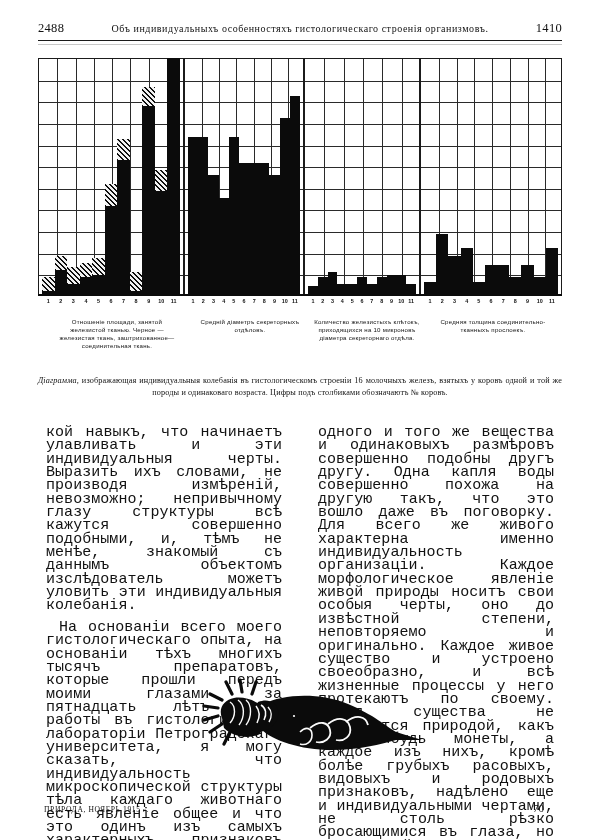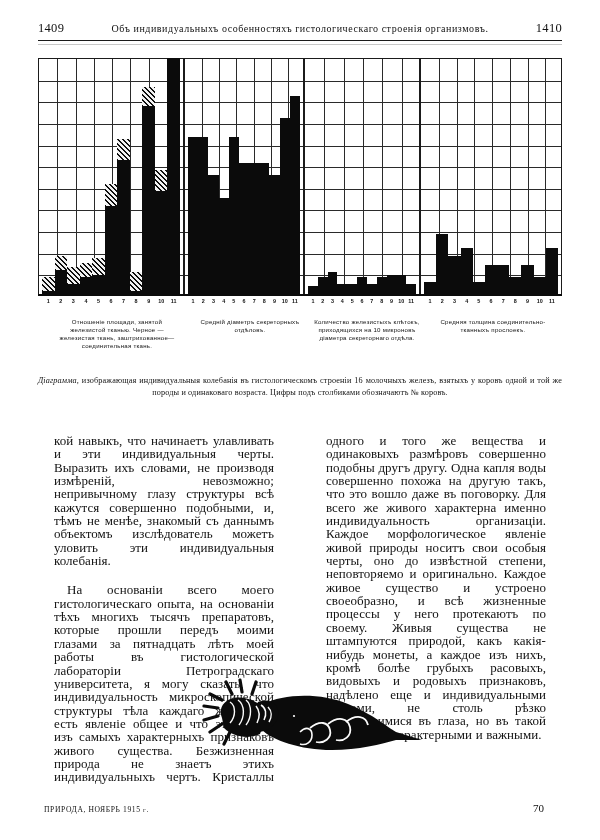--- a/index.html
+++ b/index.html
@@ -78,23 +78,23 @@
     letter-spacing:.15px;color:#111;
   }
   .figcaption i{font-style:italic;}
 
   
   .cols{position:absolute;left:38px;top:418px;width:524px;height:250px;}
   .col{position:absolute;top:0;width:252px;}
   .col.left{left:0;}
   .col.right{left:272px;}
   .col p{
-    margin:16px;font-size:13px;line-height:13.35px;
+    margin:8px;font-size:15px;line-height:13.35px;
     text-align:justify;text-align-last:justify;
-    letter-spacing:.05px;word-spacing:.3px;
+    letter-spacing:.05px;word-spacing:.3px;font-family:Liberation Mono, monospace;
   }
   .col p.indent{text-indent:13px;}
   .col p.last{text-align-last:left;}
 
   
   .ornament{position:absolute;left:160px;top:678px;width:280px;height:92px;}
 
   
   .footer{
     position:absolute;left:44px;top:802px;width:500px;
@@ -105,21 +105,21 @@
     font-variant:small-caps;
   }
   .footer .pagenum{font-size:11px;}
 </style>
 </head>
 <body>
 
 <div class="page">
 
   <div class="runhead">
-    <div class="folio">1409</div>
+    <div class="folio">2488</div>
     <div class="rh-title">Объ индивидуальныхъ особенностяхъ гистологическаго строенія организмовъ.</div>
     <div class="folio">1410</div>
   </div>
   <div class="rule-top"></div>
   <div class="rule-top smudge"></div>
 
   <div class="figure">
     <div class="fig-mark" style="left:152px;top:6px;">↗</div>
     <div id="charts">
         <div class="chartgroup" style="left: 0px; width: 146px;">

